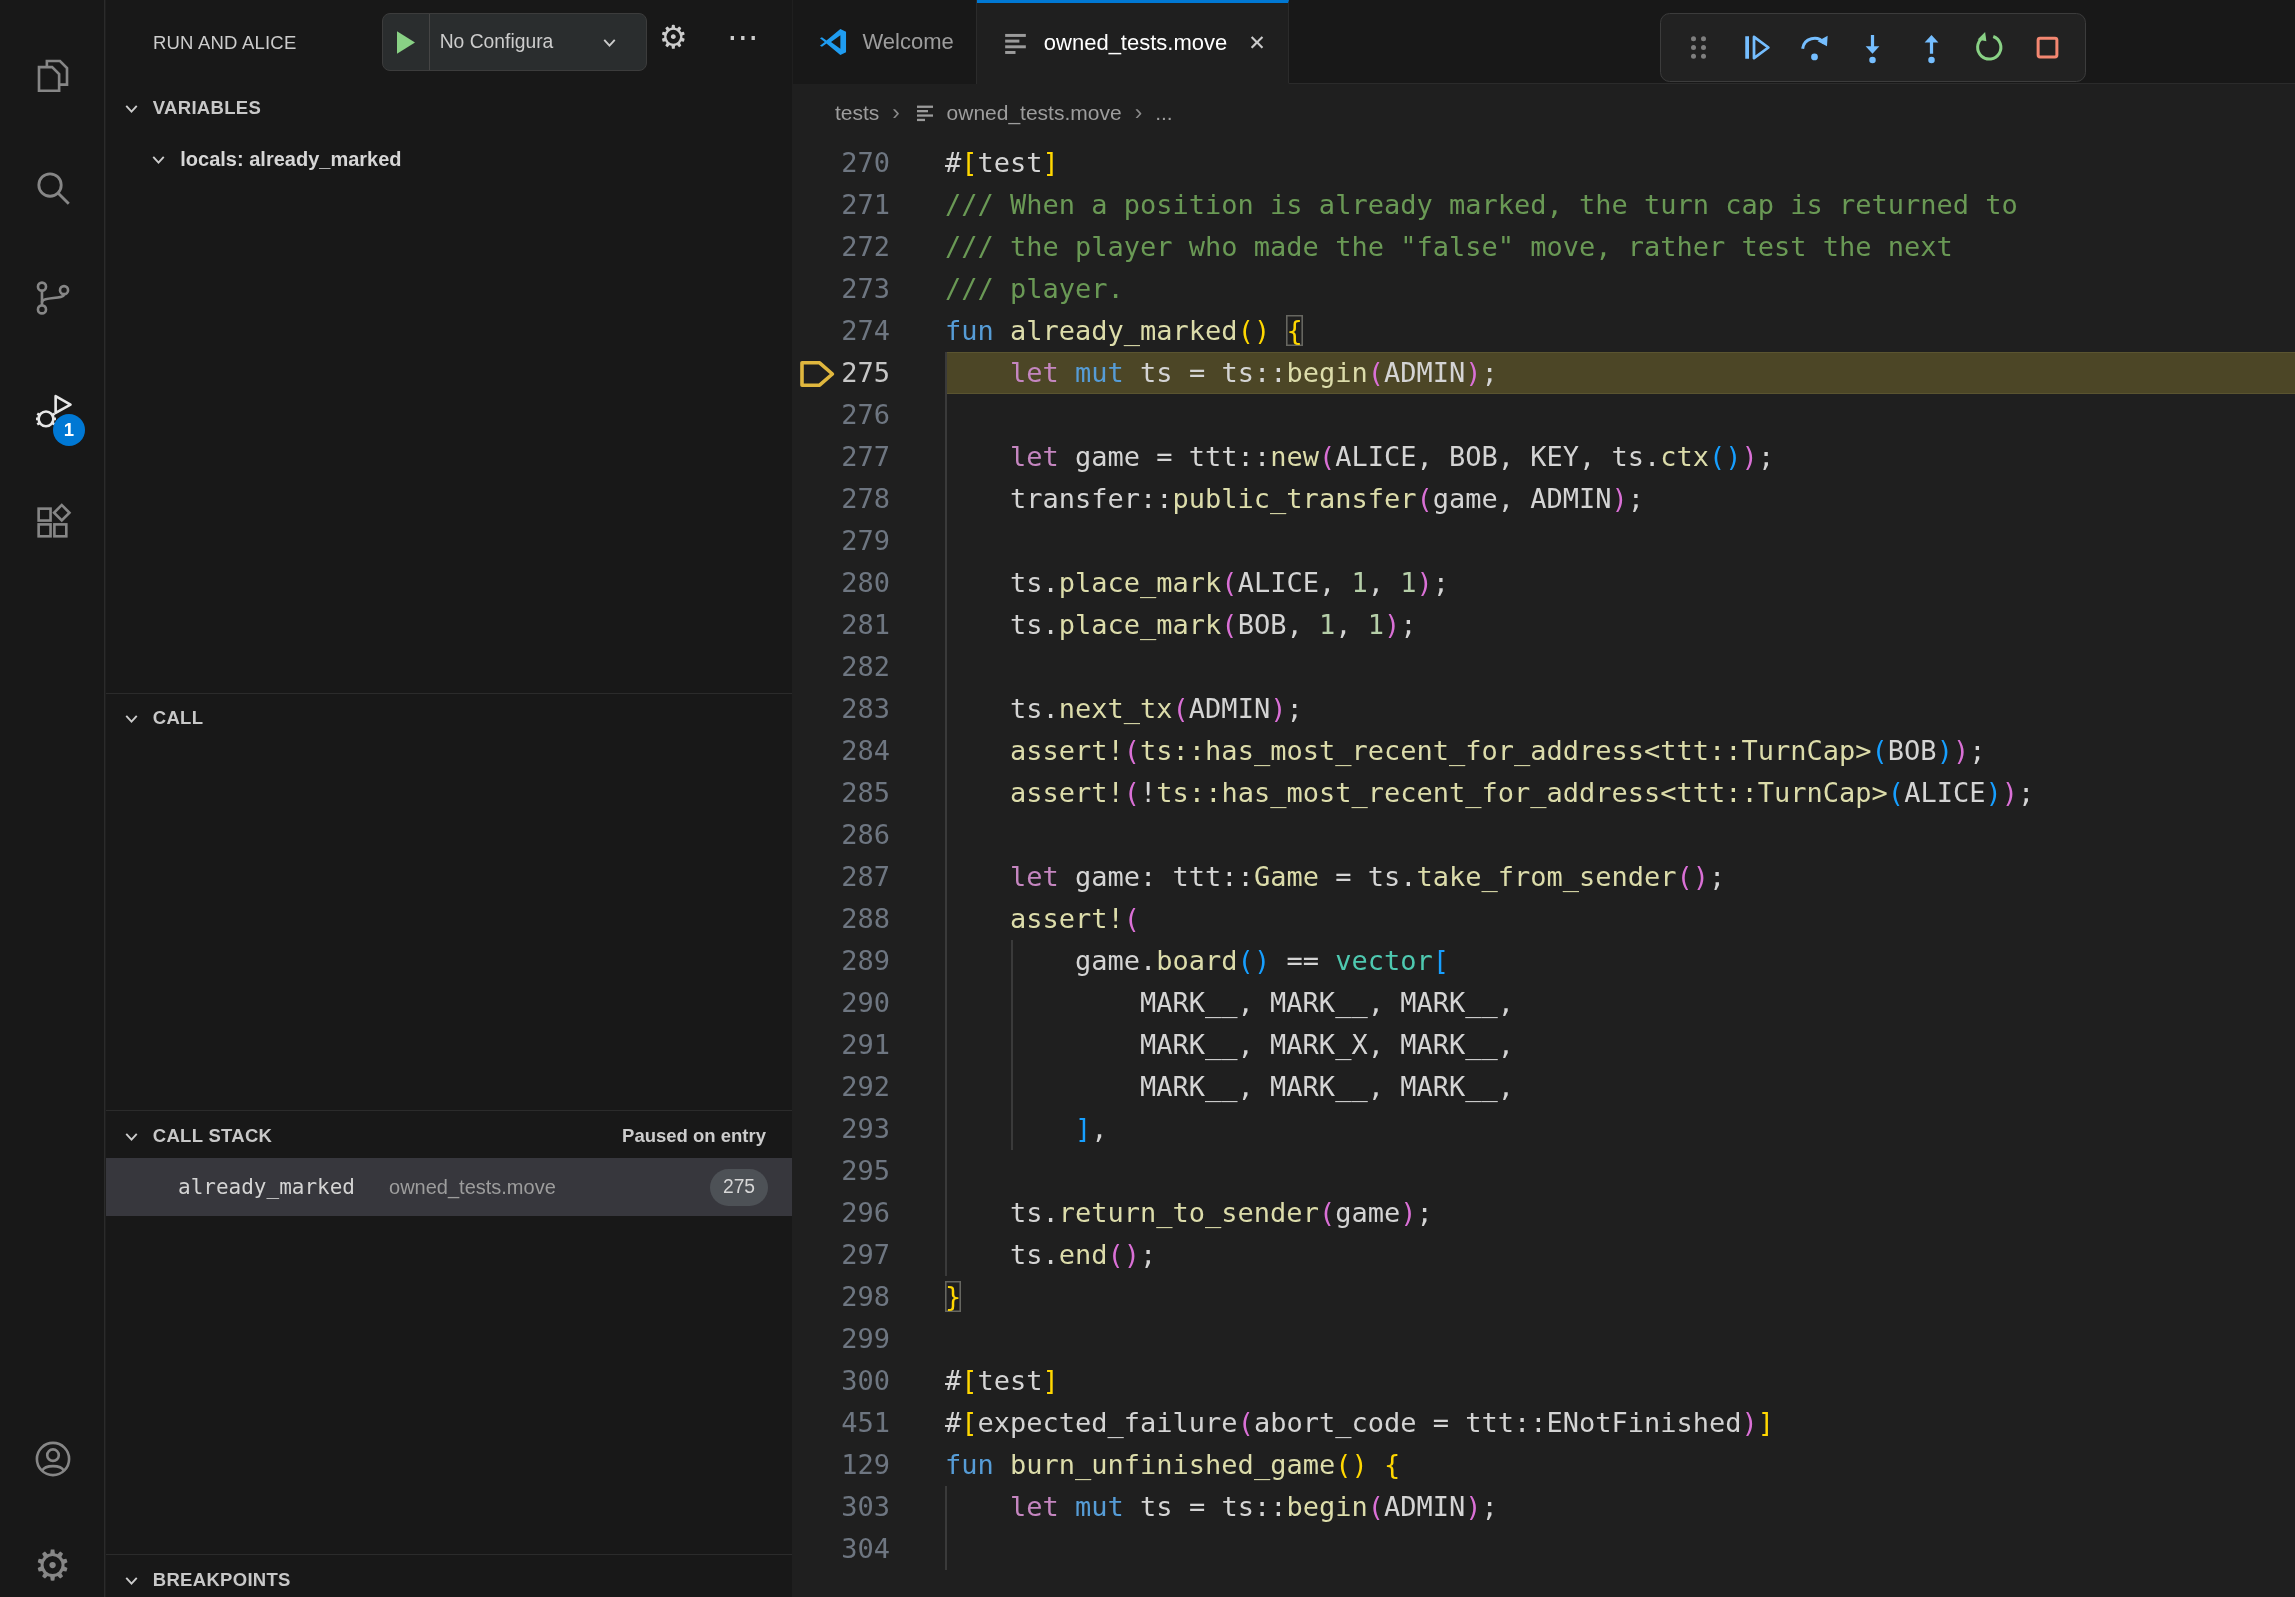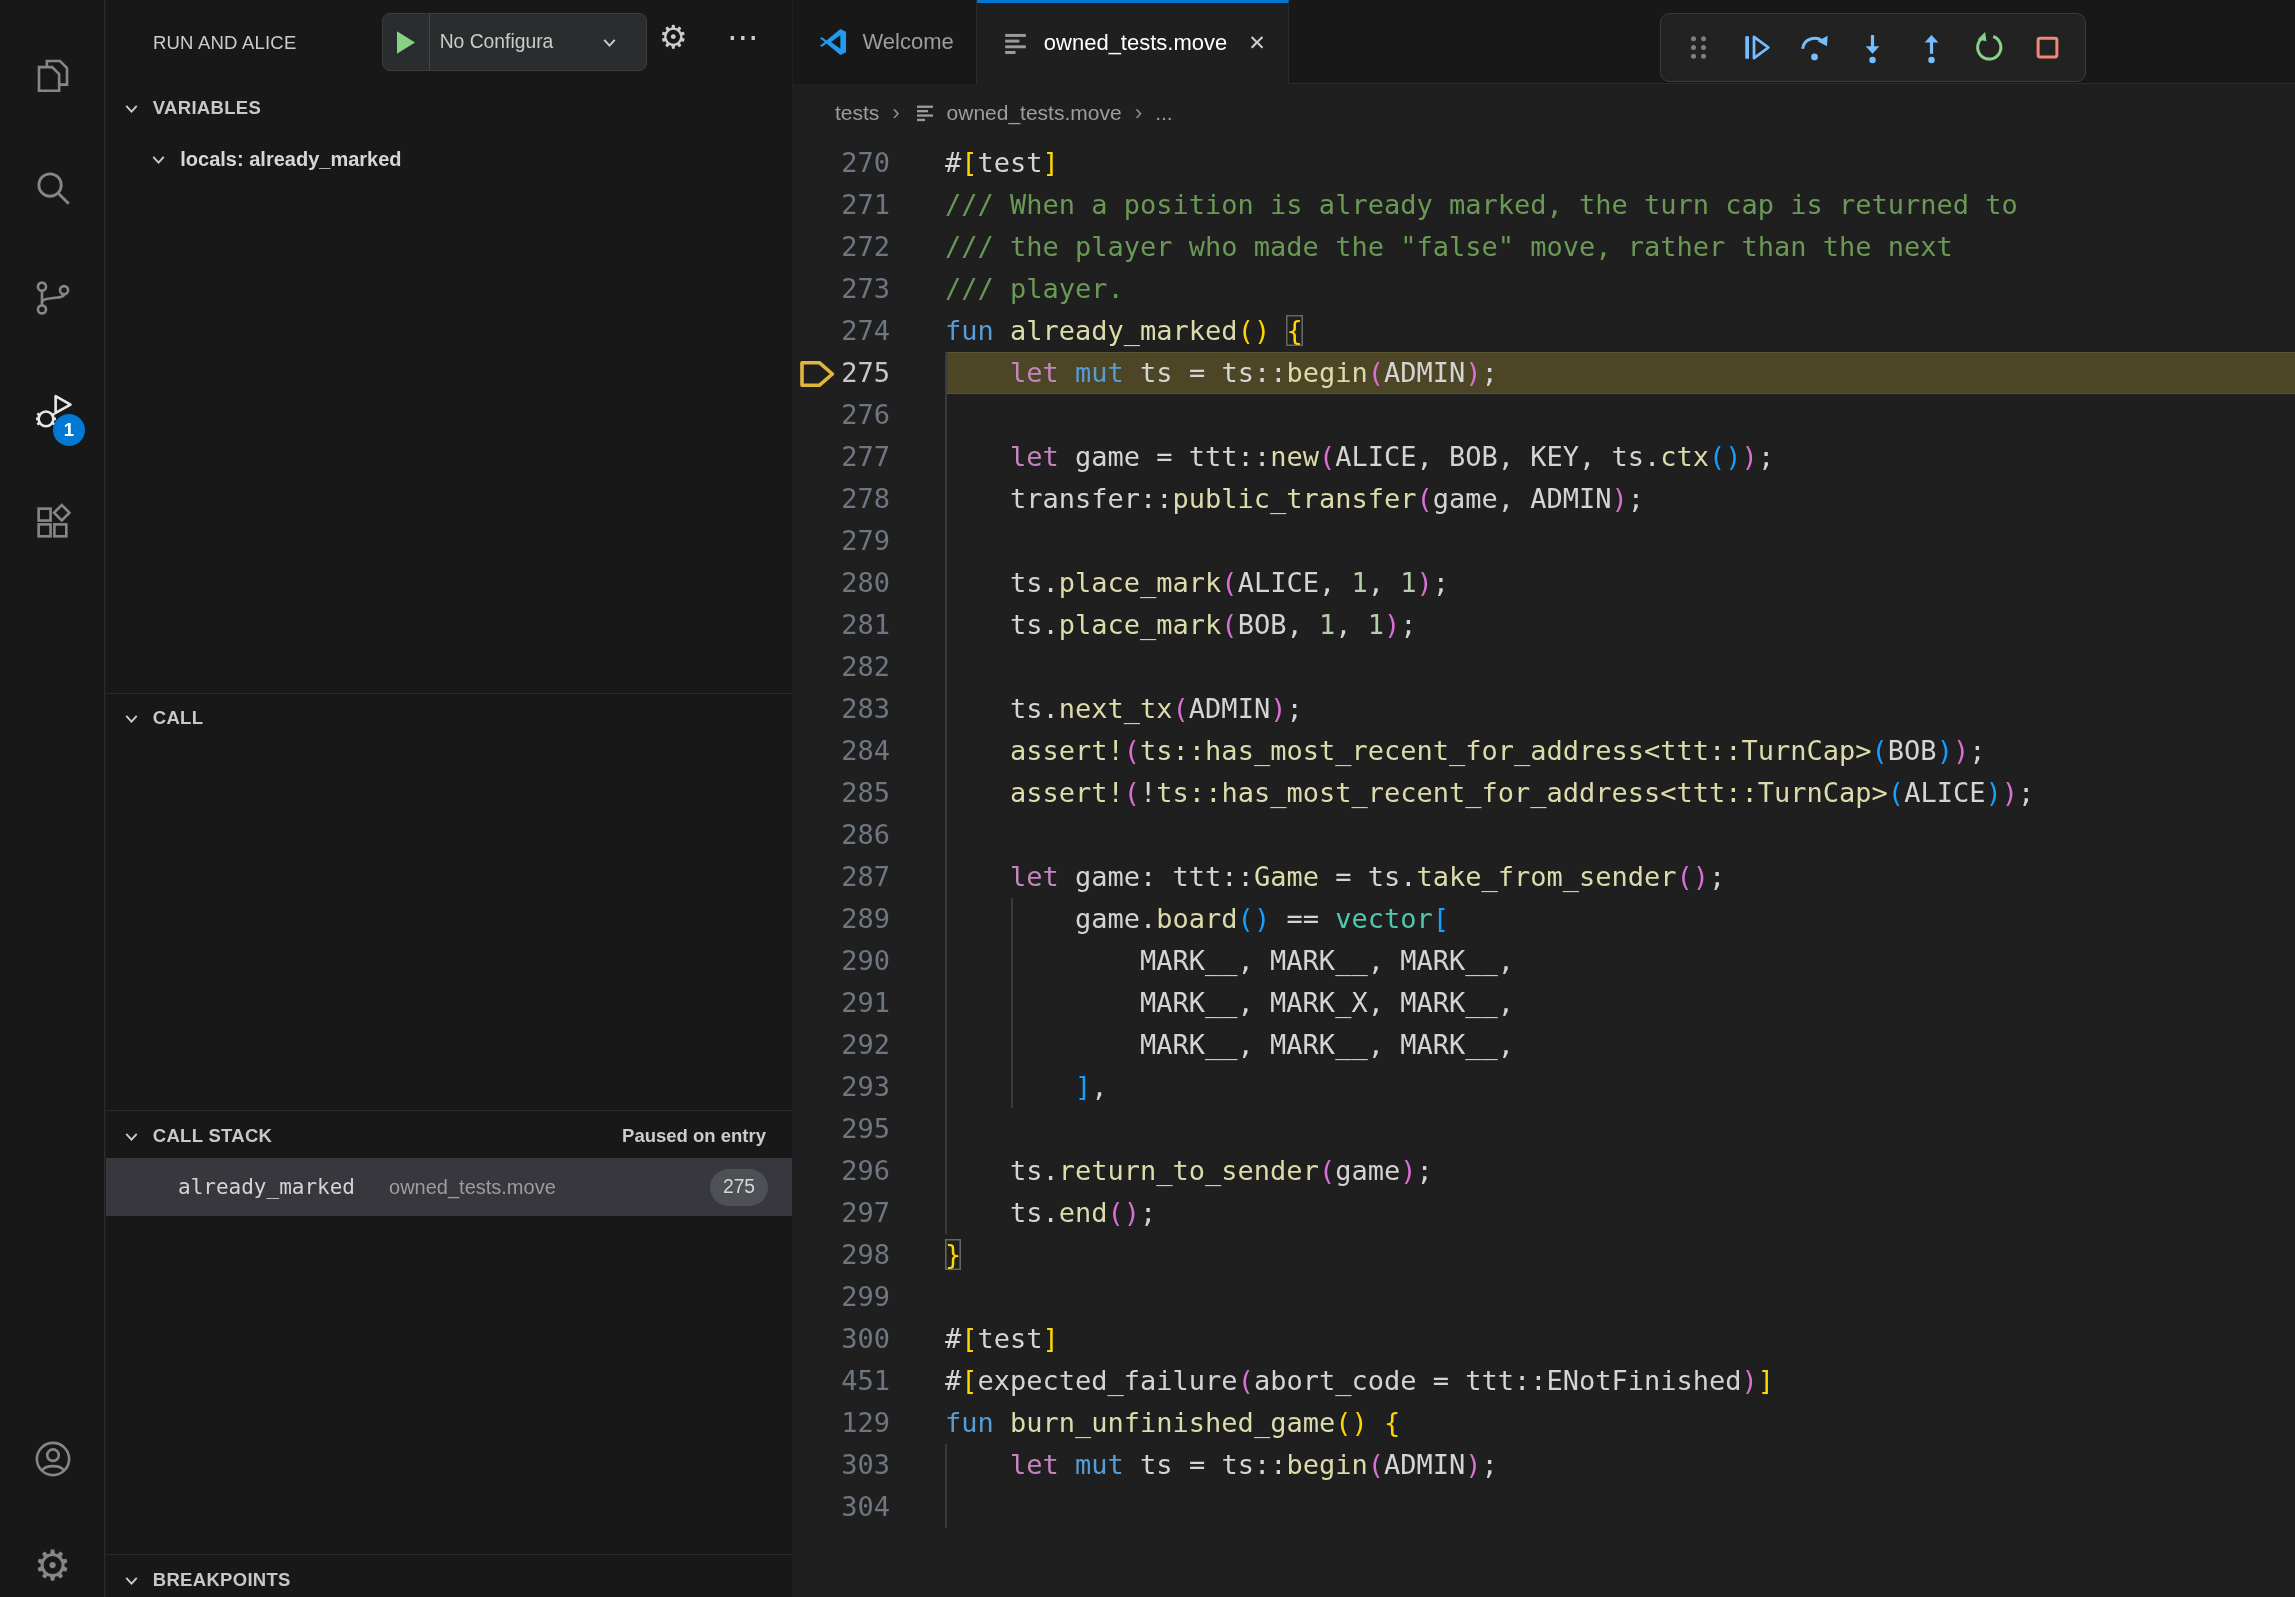--- a/index.html
+++ b/index.html
@@ -343,21 +343,21 @@
         <div class="line">
           <span class="num">270</span>
           <span class="content"><span style="color: rgb(212, 212, 212);">#</span><span style="color: rgb(255, 215, 0);">[</span><span style="color: rgb(212, 212, 212);">test</span><span style="color: rgb(255, 215, 0);">]</span></span>
         </div>
         <div class="line">
           <span class="num">271</span>
           <span class="content"><span style="color: rgb(106, 153, 85);">/// When a position is already marked, the turn cap is returned to</span></span>
         </div>
         <div class="line">
           <span class="num">272</span>
-          <span class="content"><span style="color: rgb(106, 153, 85);">/// the player who made the "false" move, rather than the next</span></span>
+          <span class="content"><span style="color: rgb(106, 153, 85);">/// the player who made the "false" move, rather test the next</span></span>
         </div>
         <div class="line">
           <span class="num">273</span>
           <span class="content"><span style="color: rgb(106, 153, 85);">/// player.</span></span>
         </div>
         <div class="line">
           <span class="num">274</span>
           <span class="content"><span style="color: rgb(86, 156, 214);">fun</span><span style="color: rgb(212, 212, 212);"> </span><span style="color: rgb(220, 220, 170);">already_marked</span><span style="color: rgb(255, 215, 0);">(</span><span style="color: rgb(255, 215, 0);">)</span><span style="color: rgb(212, 212, 212);"> </span><span class="bm" style="color: rgb(255, 215, 0);">{</span></span>
         </div>
         <div class="line current">
@@ -424,20 +424,25 @@
           <span class="num">286</span>
           <span class="content"></span>
         </div>
         <div class="line">
           <span class="guide" style="left: 152px;"></span>
           <span class="num">287</span>
           <span class="content"><span style="color: rgb(212, 212, 212);">    </span><span style="color: rgb(197, 134, 192);">let</span><span style="color: rgb(212, 212, 212);"> game: ttt::</span><span style="color: rgb(220, 220, 170);">Game</span><span style="color: rgb(212, 212, 212);"> = ts.</span><span style="color: rgb(220, 220, 170);">take_from_sender</span><span style="color: rgb(218, 112, 214);">(</span><span style="color: rgb(218, 112, 214);">)</span><span style="color: rgb(212, 212, 212);">;</span></span>
         </div>
         <div class="line">
           <span class="guide" style="left: 152px;"></span>
+          <span class="num">288</span>
+          <span class="content"><span style="color: rgb(212, 212, 212);">    </span><span style="color: rgb(220, 220, 170);">assert!</span><span style="color: rgb(218, 112, 214);">(</span></span>
+        </div>
+        <div class="line">
+          <span class="guide" style="left: 152px;"></span>
           <span class="guide" style="left: 218px;"></span>
           <span class="num">289</span>
           <span class="content"><span style="color: rgb(212, 212, 212);">        game.</span><span style="color: rgb(220, 220, 170);">board</span><span style="color: rgb(23, 159, 255);">(</span><span style="color: rgb(23, 159, 255);">)</span><span style="color: rgb(212, 212, 212);"> == </span><span style="color: rgb(78, 201, 176);">vector</span><span style="color: rgb(23, 159, 255);">[</span></span>
         </div>
         <div class="line">
           <span class="guide" style="left: 152px;"></span>
           <span class="guide" style="left: 218px;"></span>
           <span class="num">290</span>
           <span class="content"><span style="color: rgb(212, 212, 212);">            MARK__, MARK__, MARK__,</span></span>
         </div>

